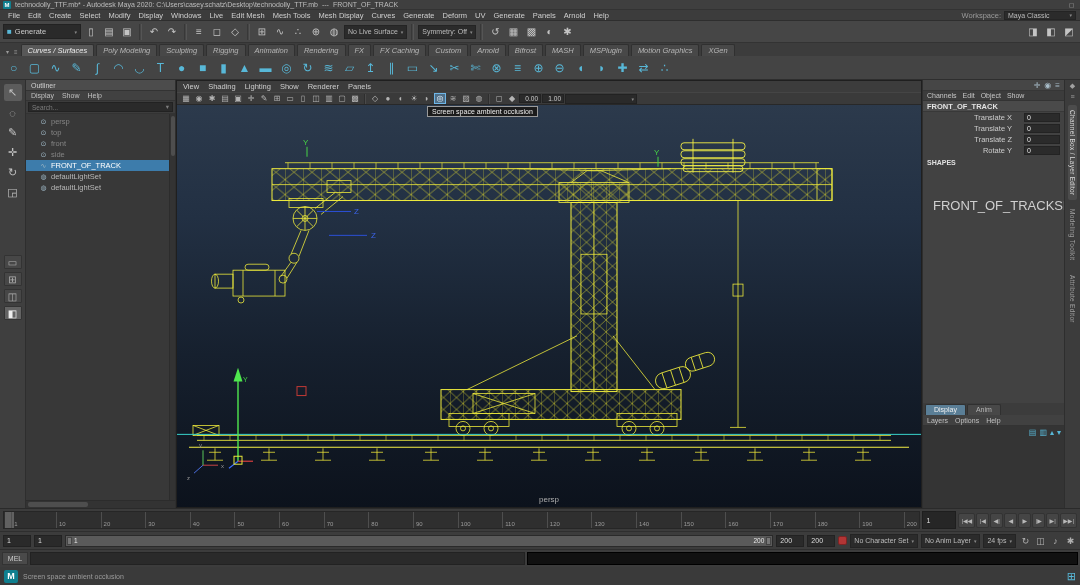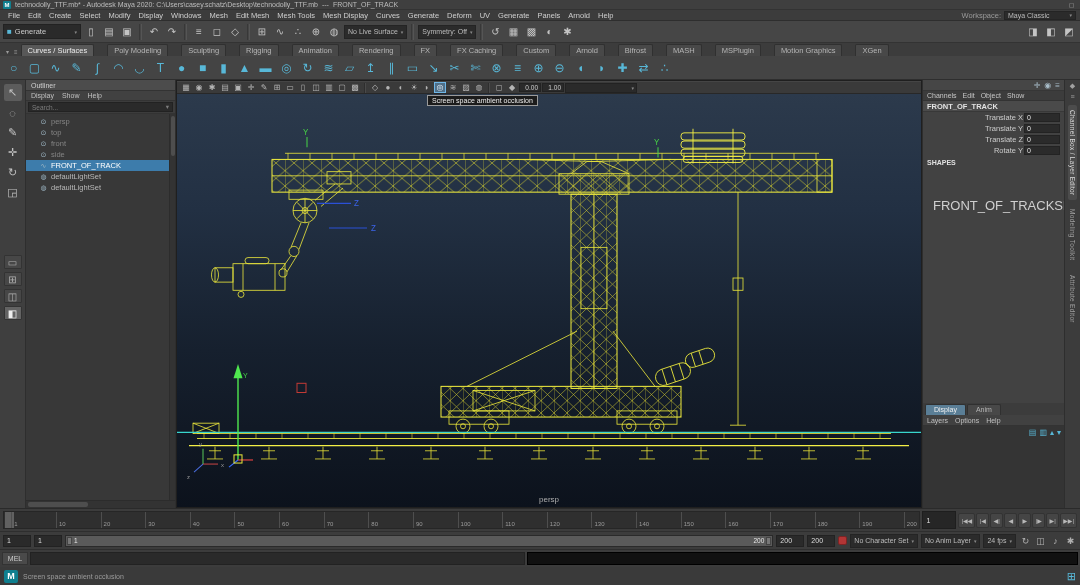--- a/index.html
+++ b/index.html
@@ -79,21 +79,21 @@
   .vp-canvas svg{position:absolute;inset:0;width:100%;height:100%;}
   .tooltip{position:absolute;left:250px;top:1px;background:#1c1c1c;border:1px solid #9a9a9a;color:#ececec;font-size:7px;padding:1px 4px;white-space:nowrap;z-index:5;}
   .persp-label{position:absolute;bottom:3px;left:0;right:0;text-align:center;color:#aeaeae;font-size:8px;}
 
   
   .rightpanel{width:142px;background:#424242;border-left:1px solid #2e2e2e;display:flex;flex-direction:column;flex:0 0 auto;}
   .cb-toolbar{height:11px;display:flex;justify-content:flex-end;align-items:center;gap:4px;padding:0 4px;background:#464646;border-bottom:1px solid #363636;}
   .cb-ticon{color:#a8bcc8;font-size:8px;}
   .cb-menus{height:10px;background:#3c3c3c;display:flex;gap:6px;align-items:center;padding:0 4px;font-size:7px;color:#c6c6c6;border-bottom:1px solid #333;}
   .cb-object{height:11px;display:flex;align-items:center;padding:0 4px;font-size:7.5px;font-weight:bold;color:#e2e2e2;background:#4a4a4a;border-bottom:1px solid #383838;}
-  .cb-row{height:11px;display:flex;align-items:center;justify-content:flex-end;gap:1px;padding-right:4px;font-size:7.5px;color:#cccccc;}
+  .cb-row{height:11px;display:flex;align-items:center;justify-content:flex-end;gap:12px;padding-right:4px;font-size:7.5px;color:#cccccc;}
   .cb-val{width:36px;height:9px;background:#2b2b2b;border:1px solid #232323;color:#e6e6e6;font-size:7px;display:flex;align-items:center;padding-left:2px;}
   .cb-shapes{font-size:7px;font-weight:bold;color:#e0e0e0;padding:3px 0 1px 4px;}
   .cb-shape-name{font-size:13px;color:#cfcfcf;padding:1px 0 1px 10px;margin-top:30px;}
   .cb-spacer{flex:1;}
   .layer-tabs{height:12px;display:flex;gap:1px;padding:1px 2px 0 2px;background:#3c3c3c;}
   .layer-tab{padding:1px 8px;background:#484848;border:1px solid #303030;border-bottom:none;border-radius:2px 2px 0 0;font-size:7px;color:#b5b5b5;}
   .layer-tab.active{background:#5a7e96;color:#f0f0f0;}
   .layer-menus{height:11px;background:#414141;display:flex;gap:7px;align-items:center;padding:0 4px;font-size:7px;color:#c0c0c0;border-bottom:1px solid #333;}
   .layer-list{height:82px;background:#343434;position:relative;}
   .layer-icons{position:absolute;top:2px;right:3px;display:flex;gap:3px;}
@@ -153,21 +153,21 @@
 
   <div class="menubar">
     <span style="display:flex;align-items:flex-end;">
         <span class="menu-item">File</span>
         <span class="menu-item">Edit</span>
         <span class="menu-item">Create</span>
         <span class="menu-item">Select</span>
         <span class="menu-item">Modify</span>
         <span class="menu-item">Display</span>
         <span class="menu-item">Windows</span>
-        <span class="menu-item">Mesh</span>
+        <span class="menu-item">Live</span>
         <span class="menu-item">Edit Mesh</span>
         <span class="menu-item">Mesh Tools</span>
         <span class="menu-item">Mesh Display</span>
         <span class="menu-item">Curves</span>
         <span class="menu-item">Generate</span>
         <span class="menu-item">Deform</span>
         <span class="menu-item">UV</span>
         <span class="menu-item">Generate</span>
         <span class="menu-item">Panels</span>
         <span class="menu-item">Arnold</span>
@@ -226,21 +226,21 @@
     <span style="display:flex;align-items:center;gap:2px;">
         <span class="sl-icon">◨</span>
         <span class="sl-icon">◧</span>
         <span class="sl-icon">◩</span>
       </span>
   </div>
 
   <div class="shelf-tabs">
     <span class="shelf-tab-menu">▾</span>
     <span class="shelf-tab-menu">≡</span>
-    <span style="display:flex;gap:13px;align-items:flex-end;">
+    <span style="display:flex;gap:2px;align-items:flex-end;font-style:italic;">
         <span class="shelf-tab active">Curves / Surfaces</span>
         <span class="shelf-tab">Poly Modeling</span>
         <span class="shelf-tab">Sculpting</span>
         <span class="shelf-tab">Rigging</span>
         <span class="shelf-tab">Animation</span>
         <span class="shelf-tab">Rendering</span>
         <span class="shelf-tab">FX</span>
         <span class="shelf-tab">FX Caching</span>
         <span class="shelf-tab">Custom</span>
         <span class="shelf-tab">Arnold</span>
@@ -352,20 +352,28 @@
             <span class="oicon">◍</span>
             <span>defaultLightSet</span>
           </div>
         </div>
       <div class="ol-hscroll">
           <div class="ol-hthumb"></div>
         </div>
     </div>
 
     <div class="viewport">
+      <div class="vp-menus">
+          <span>View</span>
+          <span>Shading</span>
+          <span>Lighting</span>
+          <span>Show</span>
+          <span>Renderer</span>
+          <span>Panels</span>
+        </div>
       <div class="vp-toolbar">
           <span class="vp-icon">▦</span>
           <span class="vp-icon">◉</span>
           <span class="vp-icon">✱</span>
           <span class="vp-icon">▤</span>
           <span class="vp-icon">▣</span>
           <span class="vp-icon">✛</span>
           <span class="vp-icon">✎</span>
           <span class="vp-icon">⊞</span>
           <span class="vp-icon">▭</span>

